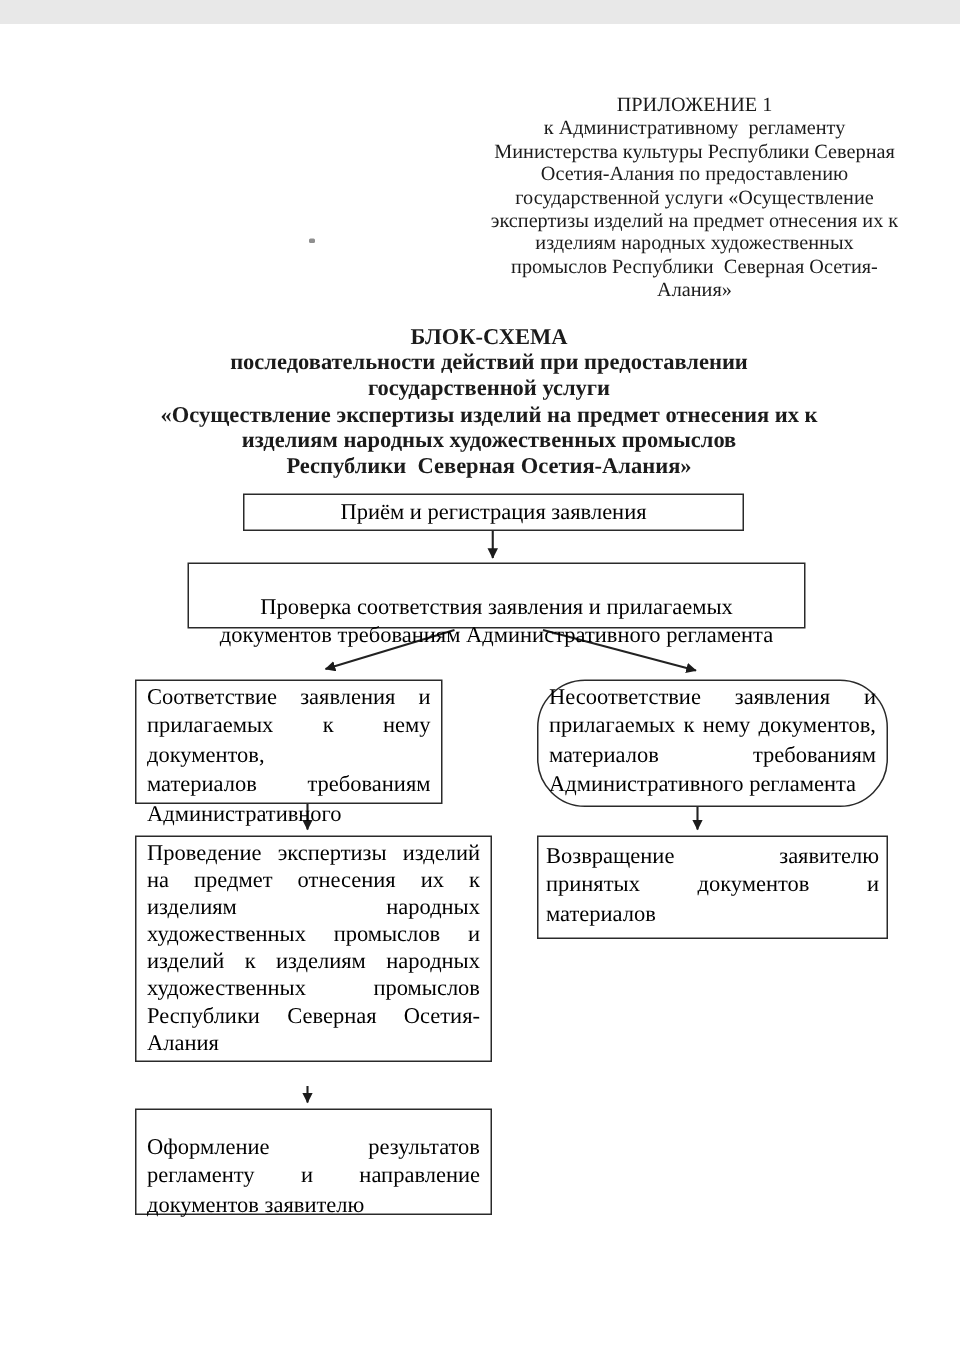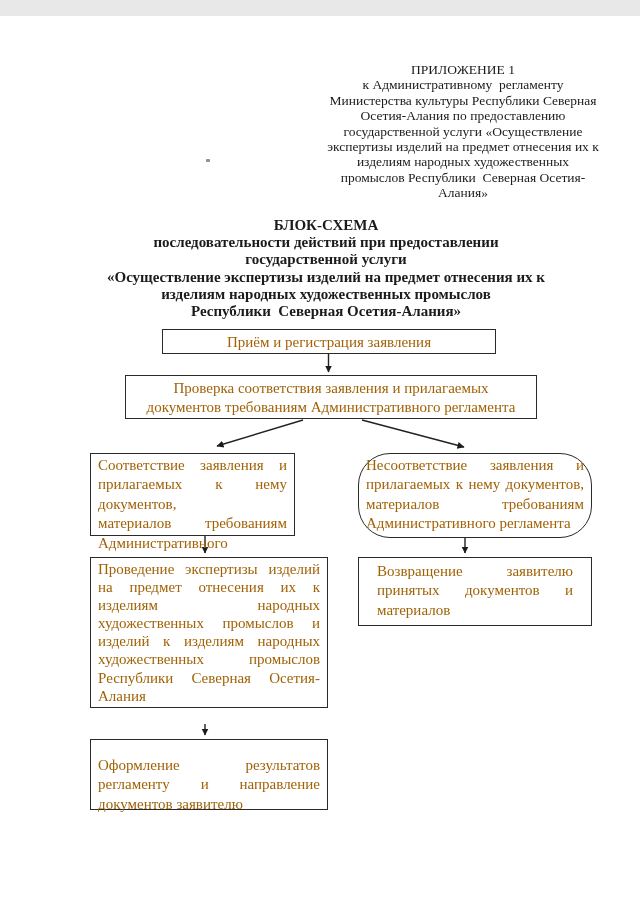--- a/index.html
+++ b/index.html
@@ -34,32 +34,32 @@
   }
   .doc-title .line { text-align: center; }
 
   
   .box {
     position: absolute;
     box-sizing: border-box;
     border: 1.5px solid #2a2a2a;
     background: #fff;
     font-size: 15px;
-    color: #a16207;
+    color: #000000;
   }
   .box .line { text-align: justify; text-align-last: justify; }
   .box .line-last { text-align-last: left; }
   .box.centered .line, .box.centered .line-last { text-align: center; text-align-last: center; }
 
   .b1 { left: 162px; top: 313px; width: 334px; height: 25px; padding-top: 2px; line-height: 20px; }
-  .b2 { left: 125px; top: 359px; width: 412px; height: 44px; padding-top: 3px; line-height: 19px; }
+  .b2 { left: 125px; top: 359px; width: 412px; height: 44px; padding-top: 20px; line-height: 19px; }
   .b3 { left:  90px; top: 437px; width: 205px; height: 83px; padding: 2px 7px; line-height: 19.4px; }
   .b4 { left: 358px; top: 437px; width: 234px; height: 85px; padding: 2px 7px; line-height: 19.4px; border-radius: 32px; }
   .b5 { left:  90px; top: 541px; width: 238px; height: 151px; padding: 2px 7px; line-height: 18.1px; }
-  .b6 { left: 358px; top: 541px; width: 234px; height: 69px; padding: 4px 18px; line-height: 19.4px; }
+  .b6 { left: 358px; top: 541px; width: 234px; height: 69px; padding: 4px 5px; line-height: 19.4px; }
   .b7 { left:  90px; top: 723px; width: 238px; height: 71px; padding: 16px 7px; line-height: 19.4px; }
 
   
   .arrows {
     position: absolute;
     left: 0; top: 0; width: 640px; height: 905px;
     pointer-events: none;
   }
   .arrows line { stroke: #222222; stroke-width: 1.4; }
 

